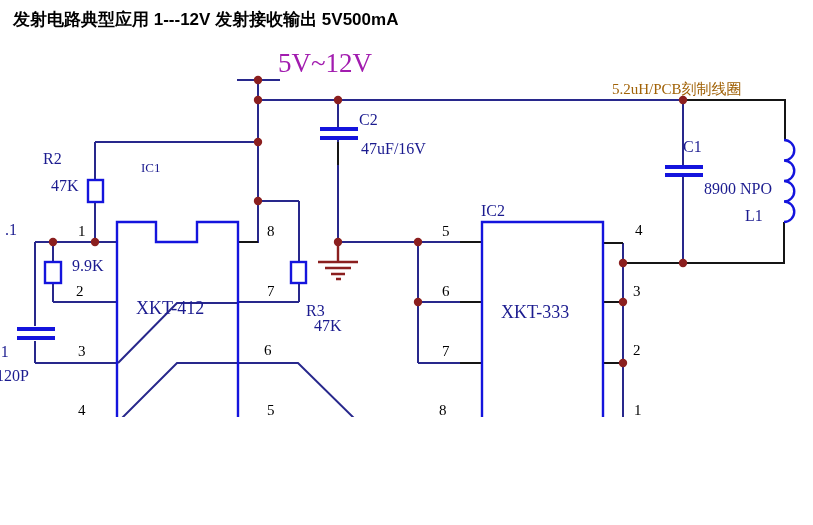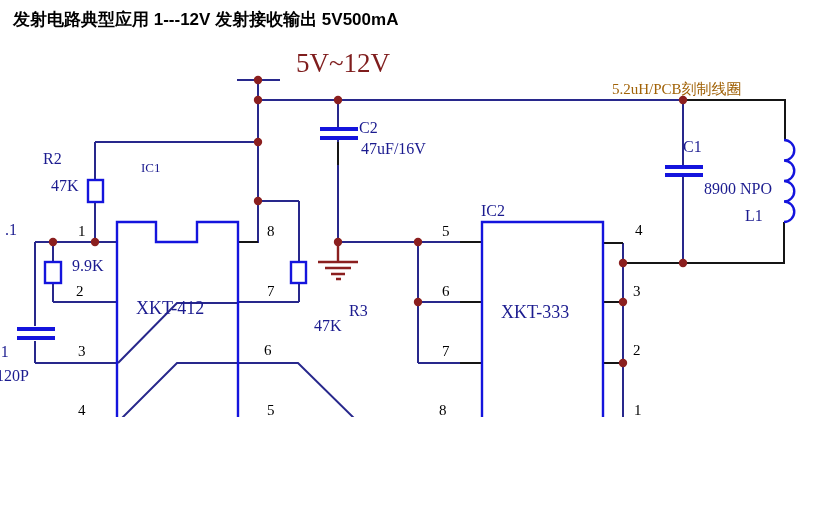--- a/index.html
+++ b/index.html
@@ -8,21 +8,21 @@
     overflow:hidden;font-family:"Liberation Serif",serif;
   }
   .lbl{position:absolute;white-space:nowrap;color:#1b1b8f;
        font-family:"Liberation Serif",serif;font-size:16px;line-height:1.05;}
   .pin{position:absolute;white-space:nowrap;color:#000;
        font-family:"Liberation Serif",serif;font-size:15px;line-height:1;}
   .title{position:absolute;left:13px;top:8px;color:#000;
        font-family:"Liberation Sans",sans-serif;font-size:17px;font-weight:bold;}
   .footer{position:absolute;left:14px;top:493px;color:#000;
        font-family:"Liberation Serif",serif;font-size:16px;}
-  .pwr{position:absolute;left:296px;top:48px;color:#7f1d1d;
+  .pwr{position:absolute;left:278px;top:48px;color:#a21caf;
        font-family:"Liberation Serif",serif;font-size:27px;}
   .coilnote{position:absolute;left:612px;top:80px;color:#a16207;
        font-family:"Liberation Serif",serif;font-size:15px;}
   .partname{font-size:18px;}
   svg{position:absolute;left:0;top:0;}
   .w{stroke:#28288c;stroke-width:2;fill:none;}
   .k{stroke:#151515;stroke-width:2;fill:none;}
   .c{stroke:#1414dd;stroke-width:2.4;fill:none;}
   .cf{stroke:#1414dd;stroke-width:4.2;fill:none;}
   .g{stroke:#8b1f1f;stroke-width:2.4;fill:none;}
@@ -106,25 +106,25 @@
     </g>
   </svg>
 
   <div class="title">发射电路典型应用 1---12V 发射接收输出 5V500mA</div>
   <div class="pwr">5V~12V</div>
   <div class="coilnote">5.2uH/PCB刻制线圈</div>
 
   <span class="lbl" style="left:43px;top:144px;margin-top:7px;">R2</span>
   <span class="lbl" style="left:51px;top:178px;">47K</span>
   <span class="lbl" style="left:141px;top:161px;font-size:13px;">IC1</span>
-  <span class="lbl" style="left:359px;top:120px;text-align:center;">C2</span>
+  <span class="lbl" style="left:359px;top:112px;text-align:center;">C2</span>
   <span class="lbl" style="left:361px;top:141px;">47uF/16V</span>
   <span class="lbl" style="left:72px;top:258px;">9.9K</span>
   <span class="lbl partname" style="left:136px;top:299px;">XKT-412</span>
-  <span class="lbl" style="left:306px;top:303px;margin-left:43px;">R3</span>
+  <span class="lbl" style="left:306px;top:303px;">R3</span>
   <span class="lbl" style="left:314px;top:318px;">47K</span>
   <span class="lbl" style="left:481px;top:203px;">IC2</span>
   <span class="lbl partname" style="left:501px;top:303px;">XKT-333</span>
   <span class="lbl" style="left:683px;top:139px;">C1</span>
   <span class="lbl" style="left:704px;top:181px;">8900 NPO</span>
   <span class="lbl" style="left:745px;top:208px;">L1</span>
 
   <span class="lbl" style="left:5px;top:222px;">.1</span>
   <span class="lbl" style="left:-10px;top:344px;">C1</span>
   <span class="lbl" style="left:-4px;top:368px;">120P</span>

